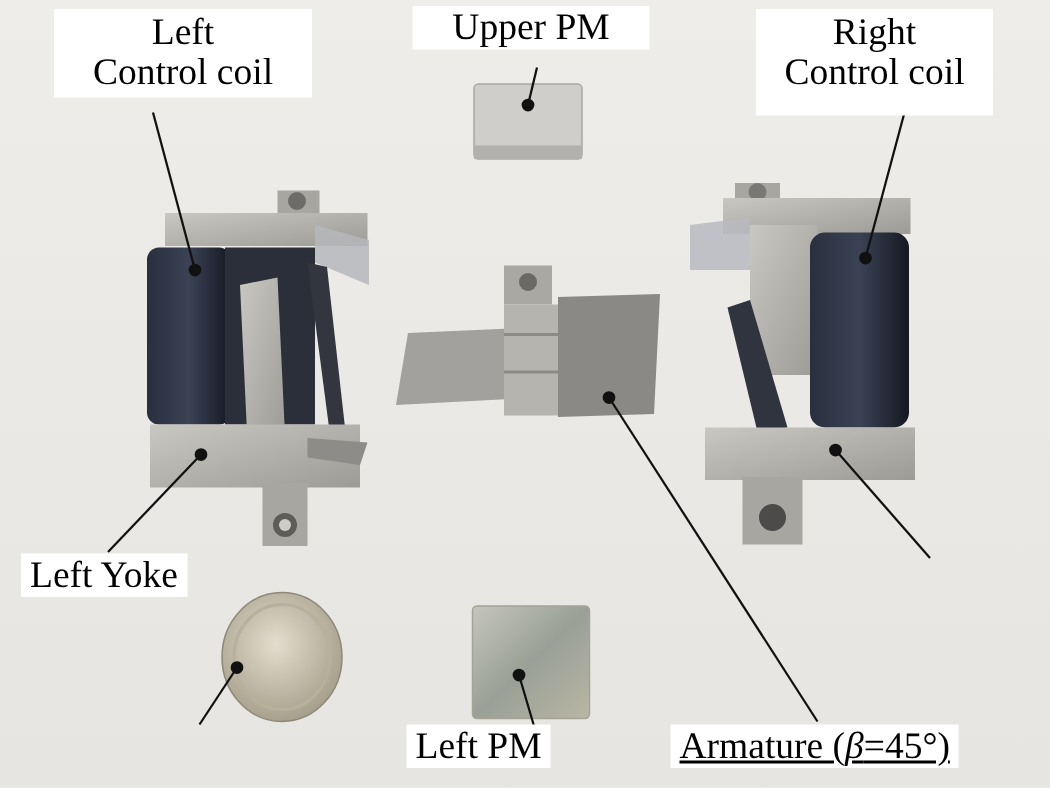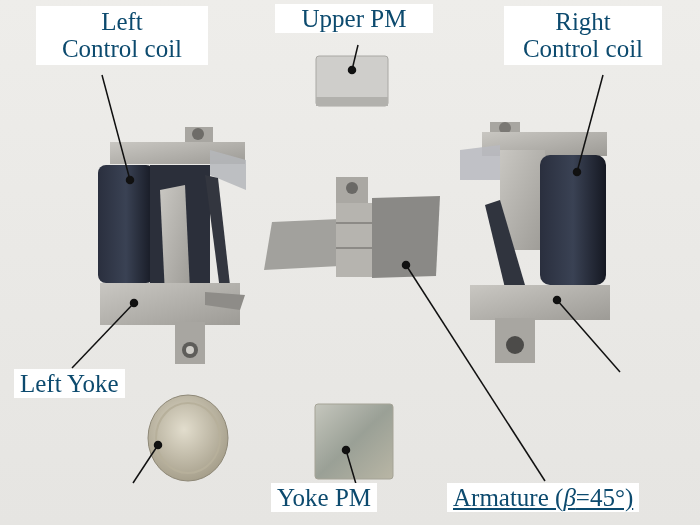--- a/index.html
+++ b/index.html
@@ -1,22 +1,22 @@
 <!DOCTYPE html>
 <html><head>
 <meta charset="utf-8">
 <style>
   html,body{margin:0;padding:0;}
   body{width:700px;height:525px;overflow:hidden;background:#ecebe8;font-family:"Liberation Serif","DejaVu Serif",serif;}
   .stage{position:relative;width:700px;height:525px;background:linear-gradient(180deg,#eeedea 0%,#e9e8e5 60%,#e6e5e2 100%);}
   svg.photo{position:absolute;left:0;top:0;}
-  .label{position:absolute;background:#fff;color:#0c4a6e;font-size:25px;line-height:27px;text-align:center;padding:1px 6px;white-space:nowrap;}
+  .label{position:absolute;background:#fff;color:#000000;font-size:25px;line-height:27px;text-align:center;padding:1px 6px;white-space:nowrap;}
   .lbl-left-coil{left:36px;top:6px;width:172px;padding:2px 0 3px 0;}
   .lbl-upper-pm{left:275px;top:4px;width:146px;}
-  .lbl-right-coil{left:504px;top:6px;width:158px;padding:2px 0 3px 0;}
+  .lbl-right-coil{left:504px;top:6px;width:158px;padding:2px 0 15px 0;}
   .lbl-left-yoke{left:14px;top:369px;}
   .lbl-right-yoke{left:522px;top:369px;}
   .lbl-ref{left:27px;top:483px;}
   .lbl-lower-pm{left:271px;top:483px;}
   .lbl-arm{left:447px;top:483px;text-decoration:underline;}
   .lbl-arm i{font-style:italic;}
 </style>
 </head>
 <body>
 
@@ -123,15 +123,15 @@
   <div class="label lbl-left-coil">
     <div>Left</div>
     <div>Control coil</div>
   </div>
   <div class="label lbl-upper-pm">Upper PM</div>
   <div class="label lbl-right-coil">
     <div>Right</div>
     <div>Control coil</div>
   </div>
   <div class="label lbl-left-yoke">Left Yoke</div>
-  <div class="label lbl-lower-pm">Yoke PM</div>
+  <div class="label lbl-lower-pm">Left PM</div>
   <div class="label lbl-arm"><span>Armature (</span><i>β</i><span>=45°)</span></div>
 </div>
 
 </body></html>

